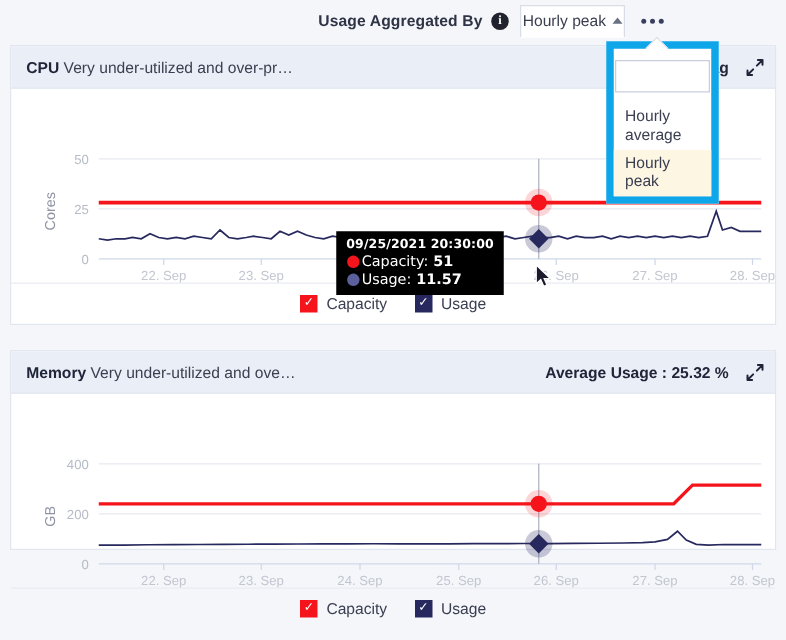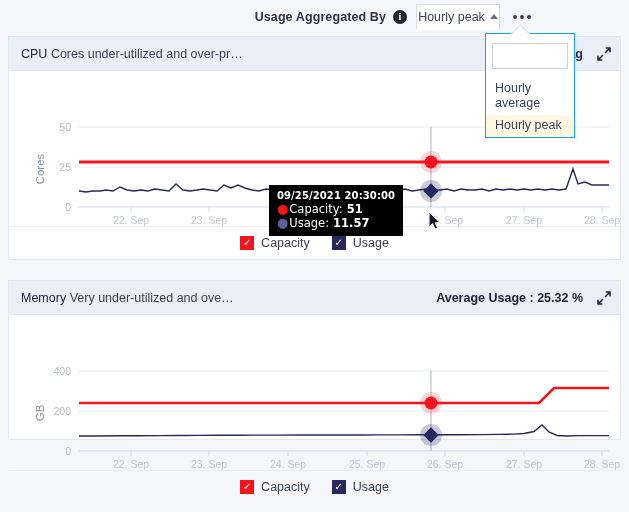--- a/index.html
+++ b/index.html
@@ -37,21 +37,21 @@
   .caret-up {
     width: 0; height: 0; border-left: 4px solid transparent; border-right: 4px solid transparent;
     border-bottom: 5px solid #6a7183;
   }
   .kebab { display: flex; gap: 3px; align-items: center; padding: 4px 4px; cursor: pointer; }
   .kebab i { width: 4px; height: 4px; border-radius: 50%; background: #3a3f5e; display: block; }
 
   
   .dropdown {
     position: absolute; top: 33px; left: 485px; width: 90px;
-    background: #fff; border: 1px solid #0ea5e9; z-index: 50;
+    background: #fff; border: 6px solid #0ea5e9; z-index: 50;
     padding: 8px 0 0 0;
   }
   .dropdown:before {
     content: ""; position: absolute; top: -7px; left: 28px;
     width: 12px; height: 12px; background: #fff;
     border-left: 1px solid #d9dde6; border-top: 1px solid #d9dde6;
     transform: rotate(45deg);
   }
   .dd-search {
     display: block; width: 76px; height: 26px; margin: 1px auto 9px auto;
@@ -71,21 +71,21 @@
     border: 1px solid #e2e6ee;
   }
   #card-cpu { top: 36px; height: 224px; }
   #card-mem { top: 280px; height: 160px; }
 
   .card-head {
     height: 34px; background: #eaeef6; border-bottom: 1px solid #e2e6ee;
     display: flex; align-items: center; padding: 0 8px 0 12px; position: relative;
   }
   .head-title { font-size: 12.5px; color: #3a3f51; white-space: nowrap; overflow: hidden; }
-  .head-title b { font-weight: normal; color: #20253a; }
+  .head-title b { font-weight: bold; color: #20253a; }
   .head-right { margin-left: auto; display: flex; align-items: center; gap: 13px; }
   .avg-usage { font-size: 12.5px; font-weight: bold; color: #20253a; white-space: nowrap; }
   .expand-icon { width: 16px; height: 16px; display: block; cursor: pointer; }
 
   .plot-wrap { position: relative; height: 155px; }
   .plot-wrap svg { display: block; }
 
   .legend {
     height: 33px; border-top: 1px solid #e9ecf2;
     display: flex; align-items: center; justify-content: center; gap: 22px;
@@ -138,21 +138,21 @@
   <div class="dropdown">
     <input class="dd-search" type="text" value="" style="">
     <div class="dd-item">Hourly average</div>
     <div class="dd-item selected">Hourly peak</div>
   </div>
 
   <div class="card" id="card-cpu">
     <div class="card-head">
       <div class="head-title">
         <b>CPU</b>
-        <span>Cores under-utilized and over-pr…</span>
+        <span>Very under-utilized and over-pr…</span>
       </div>
       <div class="head-right">
         <span class="avg-usage">Averag</span>
         <span class="expand-icon">
           <svg width="16" height="16" viewBox="0 0 16 16">
             <path d="M9.5 6.5 L14 2 M14 2 L10.3 2 M14 2 L14 5.7" stroke="#20253a" stroke-width="1.6" fill="none" stroke-linecap="round"></path>
             <path d="M6.5 9.5 L2 14 M2 14 L5.7 14 M2 14 L2 10.3" stroke="#20253a" stroke-width="1.6" fill="none" stroke-linecap="round"></path>
           </svg>
         </span>
       </div>

